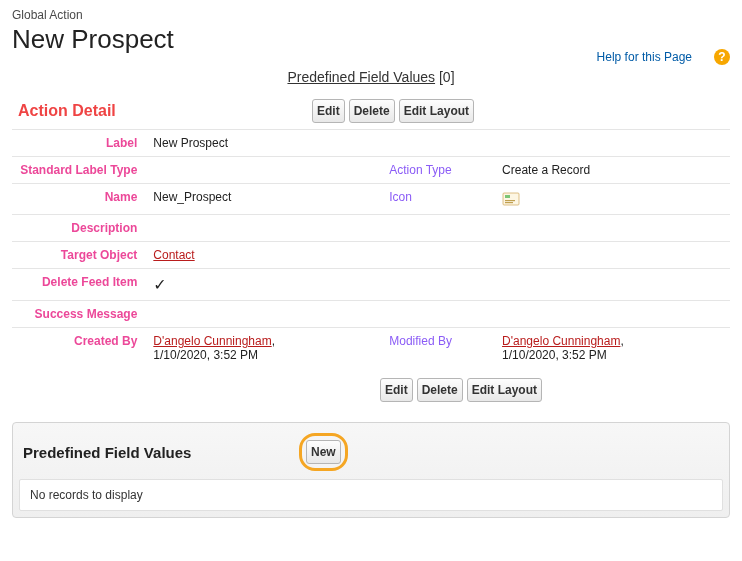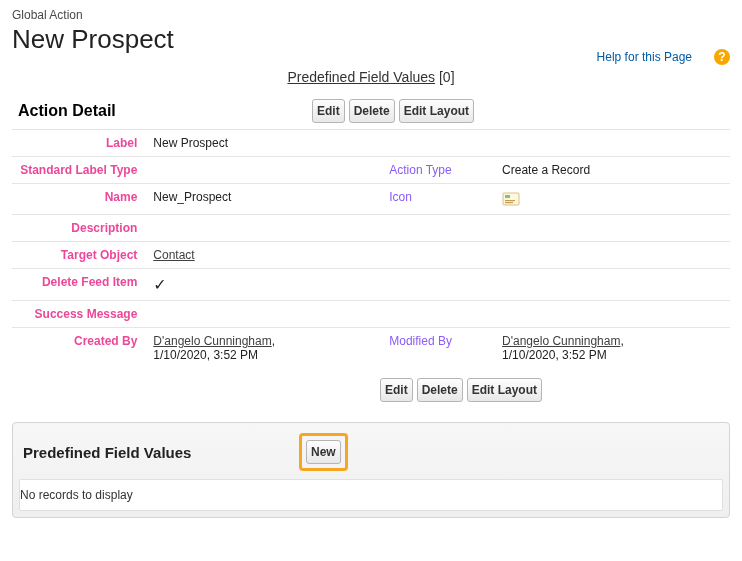--- a/index.html
+++ b/index.html
@@ -15,58 +15,58 @@
   .top-row { display: flex; justify-content: space-between; align-items: flex-end; }
   .superhead { font-size: 12px; color: #4a4a4a; margin-bottom: 2px; }
   .page-title { font-size: 26px; font-weight: 400; color: #222; margin: 0 0 10px 0; }
   .help-wrap { display: flex; align-items: center; gap: 22px; padding-top: 6px; }
   .help-link { color: #015ba7; font-size: 12px; text-decoration: none; }
   .help-icon { width: 16px; height: 16px; border-radius: 50%; background: #f7a700; color: #fff; font-weight: bold; font-size: 12px; display: flex; align-items: center; justify-content: center; }
   .anchor-row { text-align: center; margin: 4px 0 14px 0; font-size: 14px; }
   .anchor-row a { color: #333; text-decoration: underline; }
   .anchor-row .count { color: #333; }
   .section-head-row { display: flex; align-items: center; margin-bottom: 6px; }
-  .section-title { font-size: 16px; font-weight: bold; color: #000000; width: 300px; padding-left: 6px;}
+  .section-title { font-size: 16px; font-weight: bold; color: #ef4444; width: 300px; padding-left: 6px;}
   .btn-row { display: flex; gap: 4px; }
   .btn {
     background: linear-gradient(#fdfdfd, #e8e8e8);
     border: 1px solid #b5b5b5;
     border-radius: 3px;
     padding: 4px 4px;
     font-size: 12px;
     font-weight: bold;
     color: #333;
     cursor: pointer;
   }
   .detail-table { width: 100%; border-collapse: collapse; }
   .detail-table tr { border-top: 1px solid #e5e5e5; }
   .detail-table tr:first-child { border-top: 1px solid #e5e5e5; }
   .detail-table td { padding: 6px 8px; vertical-align: top; font-size: 12px; }
   .lbl { text-align: right; color: #ec4899; font-weight: bold; width: 130px; }
   .lbl2 { text-align: left; color: #8b5cf6; font-weight: normal; width: 110px; }
   .val { color: #222; width: 230px; }
-  .linkish { color: #404040; text-decoration: underline; cursor: pointer; }
+  .linkish { color: #b91c1c; text-decoration: underline; cursor: pointer; }
   .check { font-size: 16px; color: #222; }
   .icon-cell svg { vertical-align: middle; }
   .btn-row-center { display: flex; gap: 4px; justify-content: center; margin: 10px 0 20px 0; padding-left: 180px;}
   .related-list {
     border: 1px solid #d4d4d4;
     border-radius: 4px;
     background: linear-gradient(#f7f7f7, #efefef);
     padding: 6px;
     margin-top: 20px;
   }
   .related-head { display: flex; align-items: center; padding: 4px 4px 8px 4px; }
   .related-title { font-size: 15px; font-weight: bold; color: #222; width: 276px; }
-  .highlight-box { border: 3px solid #f5a623; border-radius: 4px; padding: 4px; display: inline-block; }
+  .highlight-box { border: 3px solid #f5a623; border-radius: 16px; padding: 4px; display: inline-block; }
   .related-body {
     background: #fff;
     border: 1px solid #e0e0e0;
     border-radius: 2px;
-    padding: 8px 0;
+    padding: 8px 10px;
     color: #333;
     font-size: 12px;
   }
 </style>
 </head>
 <body>
 
 <div class="top-row">
   <div>
     <div class="superhead">Global Action</div>

